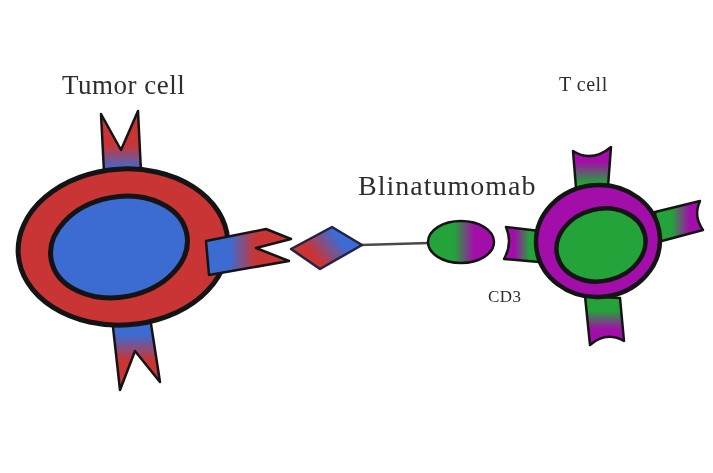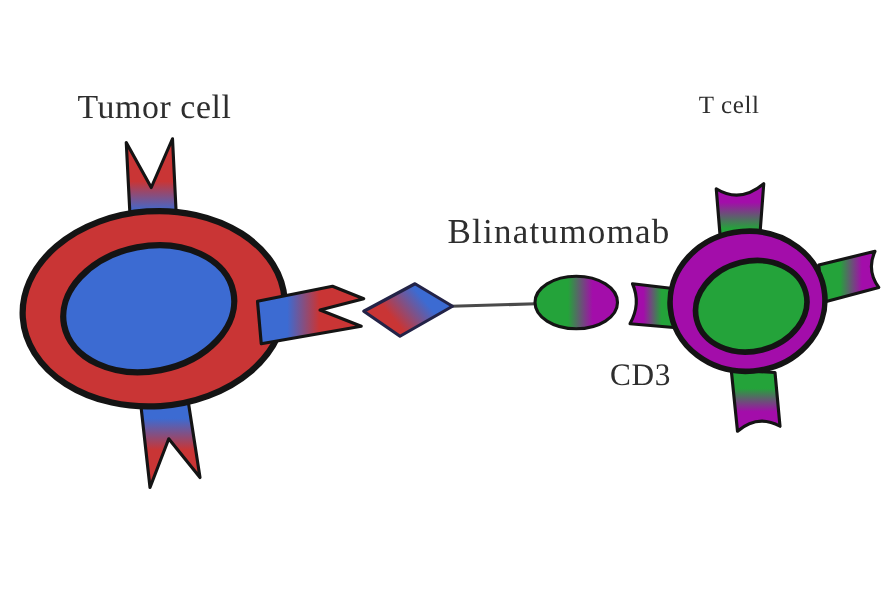--- a/index.html
+++ b/index.html
@@ -16,21 +16,21 @@
     position:absolute;
     color:#2e2e2e;
     letter-spacing:0.5px;
     white-space:nowrap;
     line-height:1;
   }
   .lbl-tumor   {left:62px;  top:72px;  font-size:27px;}
   .lbl-tcell   {left:559px; top:74px;  font-size:20px;}
   .lbl-blina   {left:326px; top:172px; font-size:28px; letter-spacing:1px;margin-left:32px;}
   .lbl-cd19    {left:224px; top:293px; font-size:25px;}
-  .lbl-cd3     {left:488px; top:288px; font-size:25px;}
+  .lbl-cd3     {left:488px; top:288px; font-size:17px;}
 </style>
 </head>
 <body>
 
 <div class="stage">
 
   <svg width="713" height="473" viewBox="0 0 713 473">
     <defs>
 
       <linearGradient id="gTumorTop" x1="0" y1="0" x2="0" y2="1">

